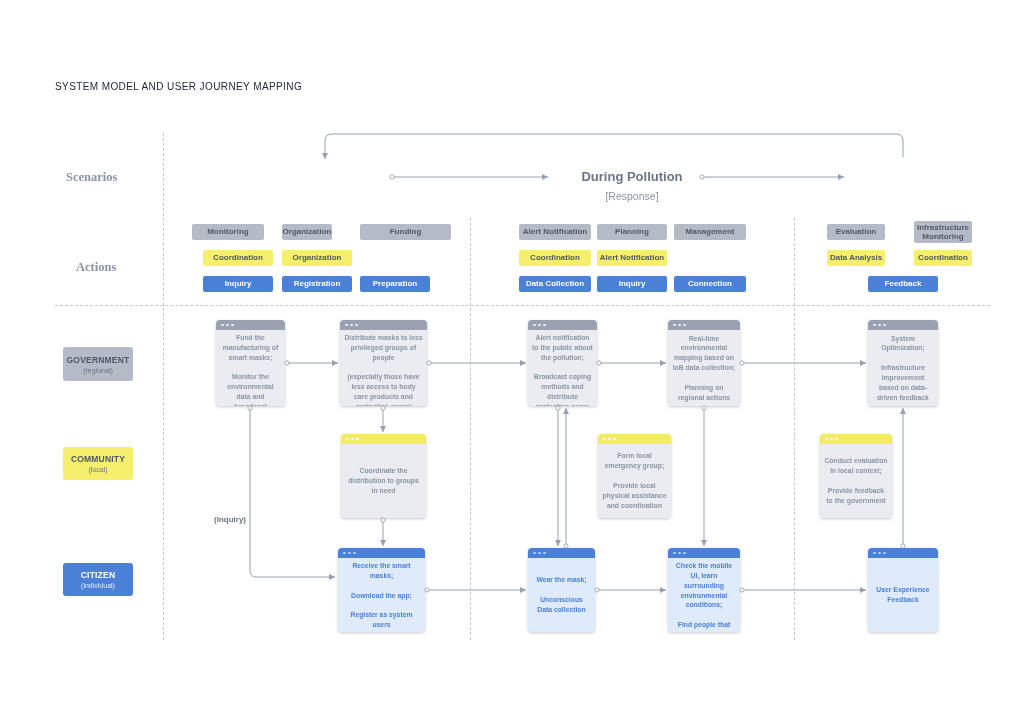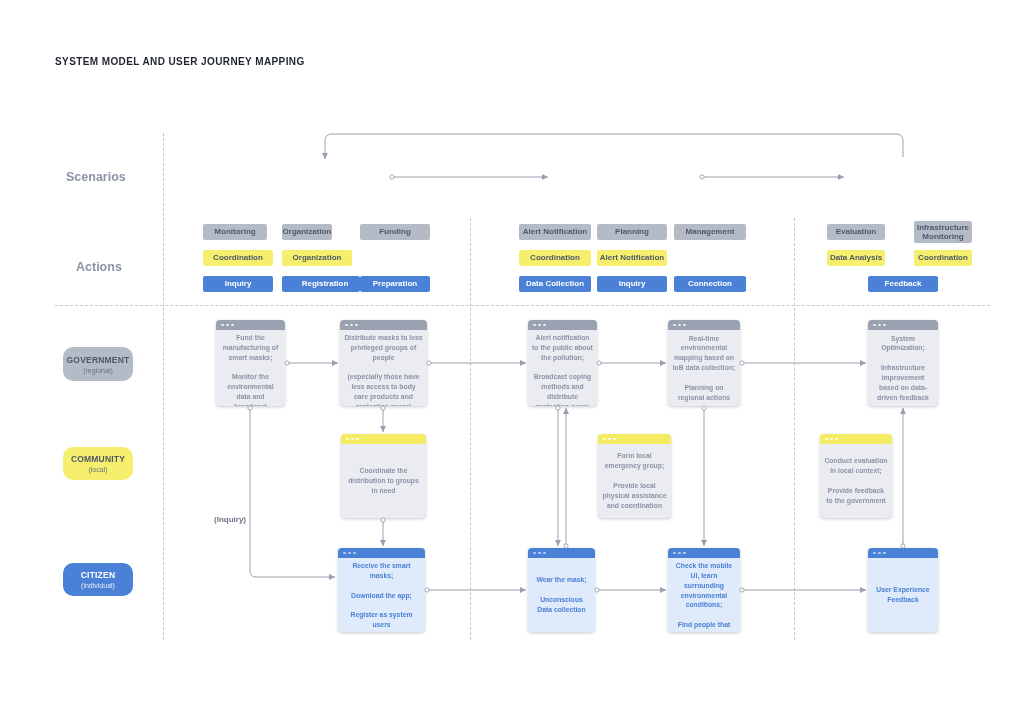--- a/index.html
+++ b/index.html
@@ -14,36 +14,36 @@
     --connector:#98a0ae;
     --dash:#c3c9d2;
   }
   html,body{margin:0;padding:0;background:#fff;}
   #stage{
     position:relative;width:1024px;height:724px;background:#ffffff;overflow:hidden;
     font-family:"Liberation Sans", sans-serif;
   }
   .abs{position:absolute;}
   .page-title{font-size:10px;letter-spacing:.4px;color:#1f2430;font-weight:500;}
-  .axis-label{font-size:12.5px;font-weight:700;color:var(--text-gray);}
+  .axis-label{font-size:12.5px;font-weight:700;color:var(--text-gray);font-family:Liberation Serif, serif;}
   .vdash{border-left:1px dashed var(--dash);width:0;}
   .hdash{border-top:1px dashed var(--dash);height:0;}
   .scenario{transform:translateX(-50%);text-align:center;width:160px;}
   .scenario .name{font-size:13px;font-weight:700;color:#6b7585;}
   .scenario .phase{font-size:10.5px;color:var(--text-gray);margin-top:6px;}
   .chip{
     display:flex;align-items:center;justify-content:center;text-align:center;
     height:16px;border-radius:2px;font-size:8px;font-weight:700;line-height:1.15;
   }
   .chip.gray{background:var(--chip-gray);color:var(--text-dark);}
   .chip.yellow{background:var(--accent-yellow);color:var(--text-dark);}
   .chip.blue{background:var(--accent-blue);color:#ffffff;}
   .lane{
     left:63px;width:70px;display:flex;flex-direction:column;align-items:center;justify-content:center;
-    border-radius:10px;text-align:center;
+    border-radius:3px;text-align:center;
   }
   .lane .l1{font-size:8.5px;font-weight:700;letter-spacing:.2px;}
   .lane .l2{font-size:7px;margin-top:2px;}
   .lane.gray{background:var(--chip-gray);color:var(--text-dark);}
   .lane.gray .l2{color:#6a7383;}
   .lane.yellow{background:var(--accent-yellow);color:var(--text-dark);}
   .lane.yellow .l2{color:#6a7383;}
   .lane.blue{background:var(--accent-blue);color:#fff;}
   .lane.blue .l2{color:#e3ecfb;}
   .card{
@@ -66,38 +66,42 @@
   .card.blue{background:var(--card-blue-body);}
   .card.blue .body{color:var(--accent-blue);font-weight:700;}
   .inquiry-label{font-size:8px;font-weight:700;color:#6a7383;text-align:center;}
   svg.connectors{position:absolute;left:0;top:0;pointer-events:none;}
 </style>
 </head>
 <body>
 
 <div id="stage">
 
-  <div class="abs page-title" style="left:55px;top:56px;font-weight:bold;">SYSTEM MODEL AND USER JOURNEY MAPPING</div>
+  <div class="abs page-title" style="left:55px;top:81px;">SYSTEM MODEL AND USER JOURNEY MAPPING</div>
 
   <div class="abs vdash" style="left:163px;top:133px;height:507px;"></div>
   <div class="abs vdash" style="left:470px;top:218px;height:422px;"></div>
   <div class="abs vdash" style="left:794px;top:218px;height:422px;"></div>
   <div class="abs hdash" style="left:55px;top:305px;width:935px;"></div>
 
   <div class="abs axis-label" style="left:66px;top:170px;">Scenarios</div>
   <div class="abs axis-label" style="left:76px;top:260px;text-align:center;">Actions</div>
 
-
-  <div class="abs chip gray" style="left:203px;top:224px;width:64px;">Monitoring</div>
+  <div class="abs scenario" style="left:632px;top:169px;">
+    <div class="name">During Pollution</div>
+    <div class="phase">[Response]</div>
+  </div>
+
+  <div class="abs chip gray" style="left:192px;top:224px;width:72px;">Monitoring</div>
   <div class="abs chip gray" style="left:282px;top:224px;width:50px;">Organization</div>
-  <div class="abs chip gray" style="left:360px;top:224px;width:70px;">Funding</div>
+  <div class="abs chip gray" style="left:360px;top:224px;width:91px;">Funding</div>
   <div class="abs chip yellow" style="left:203px;top:250px;width:70px;">Coordination</div>
   <div class="abs chip yellow" style="left:282px;top:250px;width:70px;">Organization</div>
   <div class="abs chip blue" style="left:203px;top:276px;width:70px;">Inquiry</div>
-  <div class="abs chip blue" style="left:282px;top:276px;width:70px;padding-left:8px;">Registration</div>
+  <div class="abs chip blue" style="left:282px;top:276px;width:70px;">Registration</div>
   <div class="abs chip blue" style="left:360px;top:276px;width:70px;">Preparation</div>
 
   <div class="abs chip gray" style="left:519px;top:224px;width:72px;">Alert Notification</div>
   <div class="abs chip gray" style="left:597px;top:224px;width:70px;">Planning</div>
   <div class="abs chip gray" style="left:674px;top:224px;width:72px;">Management</div>
   <div class="abs chip yellow" style="left:519px;top:250px;width:72px;">Coordination</div>
   <div class="abs chip yellow" style="left:597px;top:250px;width:70px;">Alert Notification</div>
   <div class="abs chip blue" style="left:519px;top:276px;width:72px;">Data Collection</div>
   <div class="abs chip blue" style="left:597px;top:276px;width:70px;">Inquiry</div>
   <div class="abs chip blue" style="left:674px;top:276px;width:72px;">Connection</div>

